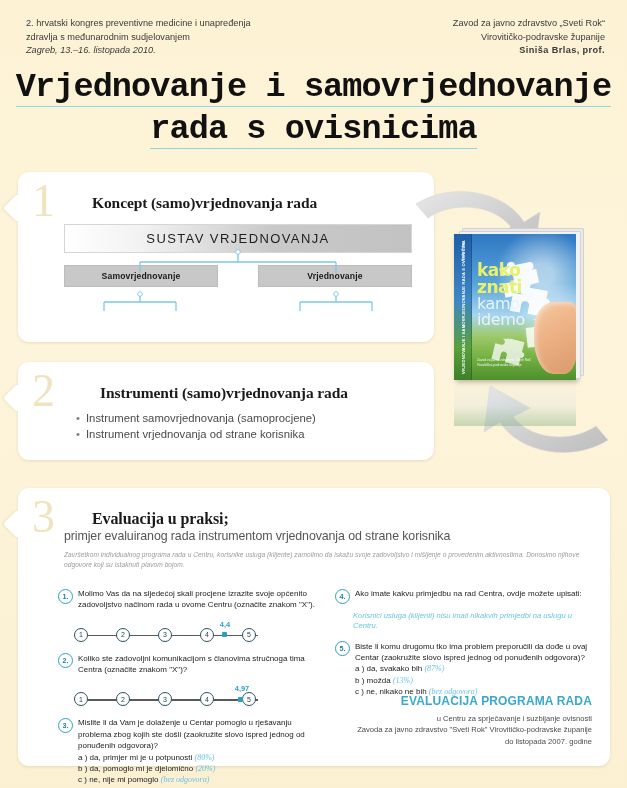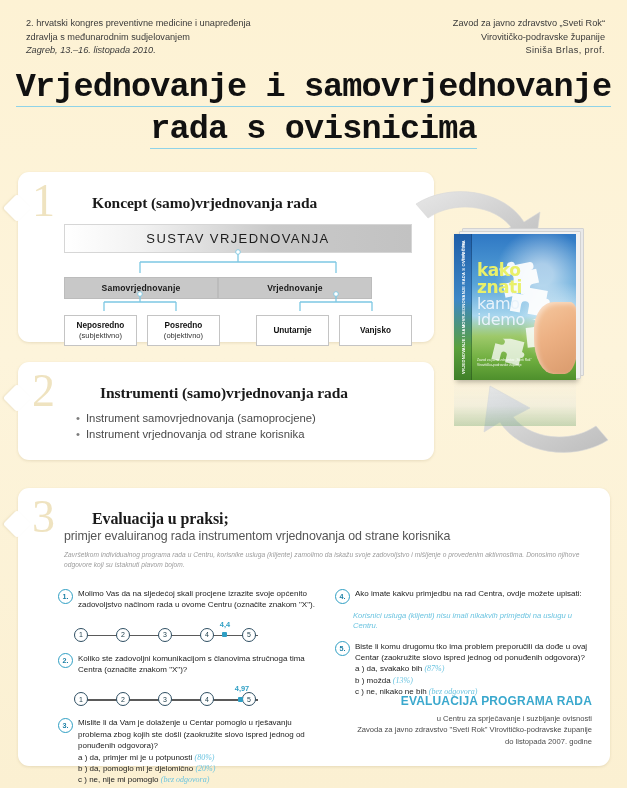--- a/index.html
+++ b/index.html
@@ -27,21 +27,21 @@
     justify-content: space-between;
     align-items: flex-start;
     padding: 17px 22px 0 26px;
     font-size: 9.2px;
     line-height: 1.48;
     color: #3a3a3a;
   }
   .header-left { max-width: 300px; }
   .header-right { text-align: right; }
   .header .ital { font-style: italic; }
-  .author { letter-spacing: 0.4px; }
+  .author { letter-spacing: 0.4px; font-weight: bold; }
 
   .title-wrap {
     margin-top: 11px;
     text-align: center;
     padding: 0 14px;
   }
   .title-line {
     display: inline-block;
     font-family: Liberation Mono, monospace;
     font-weight: bold;
@@ -111,21 +111,22 @@
     border: 0.6px solid #d6d6d6;
     display: flex;
     align-items: center;
     justify-content: center;
     font-size: 13px;
     letter-spacing: 1.4px;
     color: #1d1d1d;
   }
   .d-row2 {
     display: flex;
-    margin-top: 24px;
+    justify-content: space-between;
+    margin-top: 12px;
   }
   .d-mid {
     width: 152px;
     height: 20px;
     background: #c8c8c8;
     border: 0.6px solid #bcbcbc;
     display: flex;
     align-items: center;
     justify-content: center;
     font-size: 8.6px;
@@ -461,40 +462,20 @@
         </g>
       </svg>
 
       <div class="d-top">SUSTAV VRJEDNOVANJA</div>
 
       <div class="d-row2">
         <div class="d-mid">Samovrjednovanje</div>
         <div class="d-mid">Vrjednovanje</div>
       </div>
 
-      <div class="d-row3">
-        <div class="d-group">
-          <div class="d-leaf">
-            <div class="lf-main">Neposredno</div>
-            <div class="lf-sub">(subjektivno)</div>
-          </div>
-          <div class="d-leaf">
-            <div class="lf-main">Posredno</div>
-            <div class="lf-sub">(objektivno)</div>
-          </div>
-        </div>
-        <div class="d-group">
-          <div class="d-leaf">
-            <div class="lf-main">Unutarnje</div>
-          </div>
-          <div class="d-leaf">
-            <div class="lf-main">Vanjsko</div>
-          </div>
-        </div>
-      </div>
     </div>
   </div>
 
   <div class="card" id="card2">
     <div class="card-tab"></div>
     <div class="bignum">2</div>
     <div class="card-heading">Instrumenti (samo)vrjednovanja rada</div>
     <div class="bullets">
       <ul>
         <li>Instrument samovrjednovanja (samoprocjene)</li>

